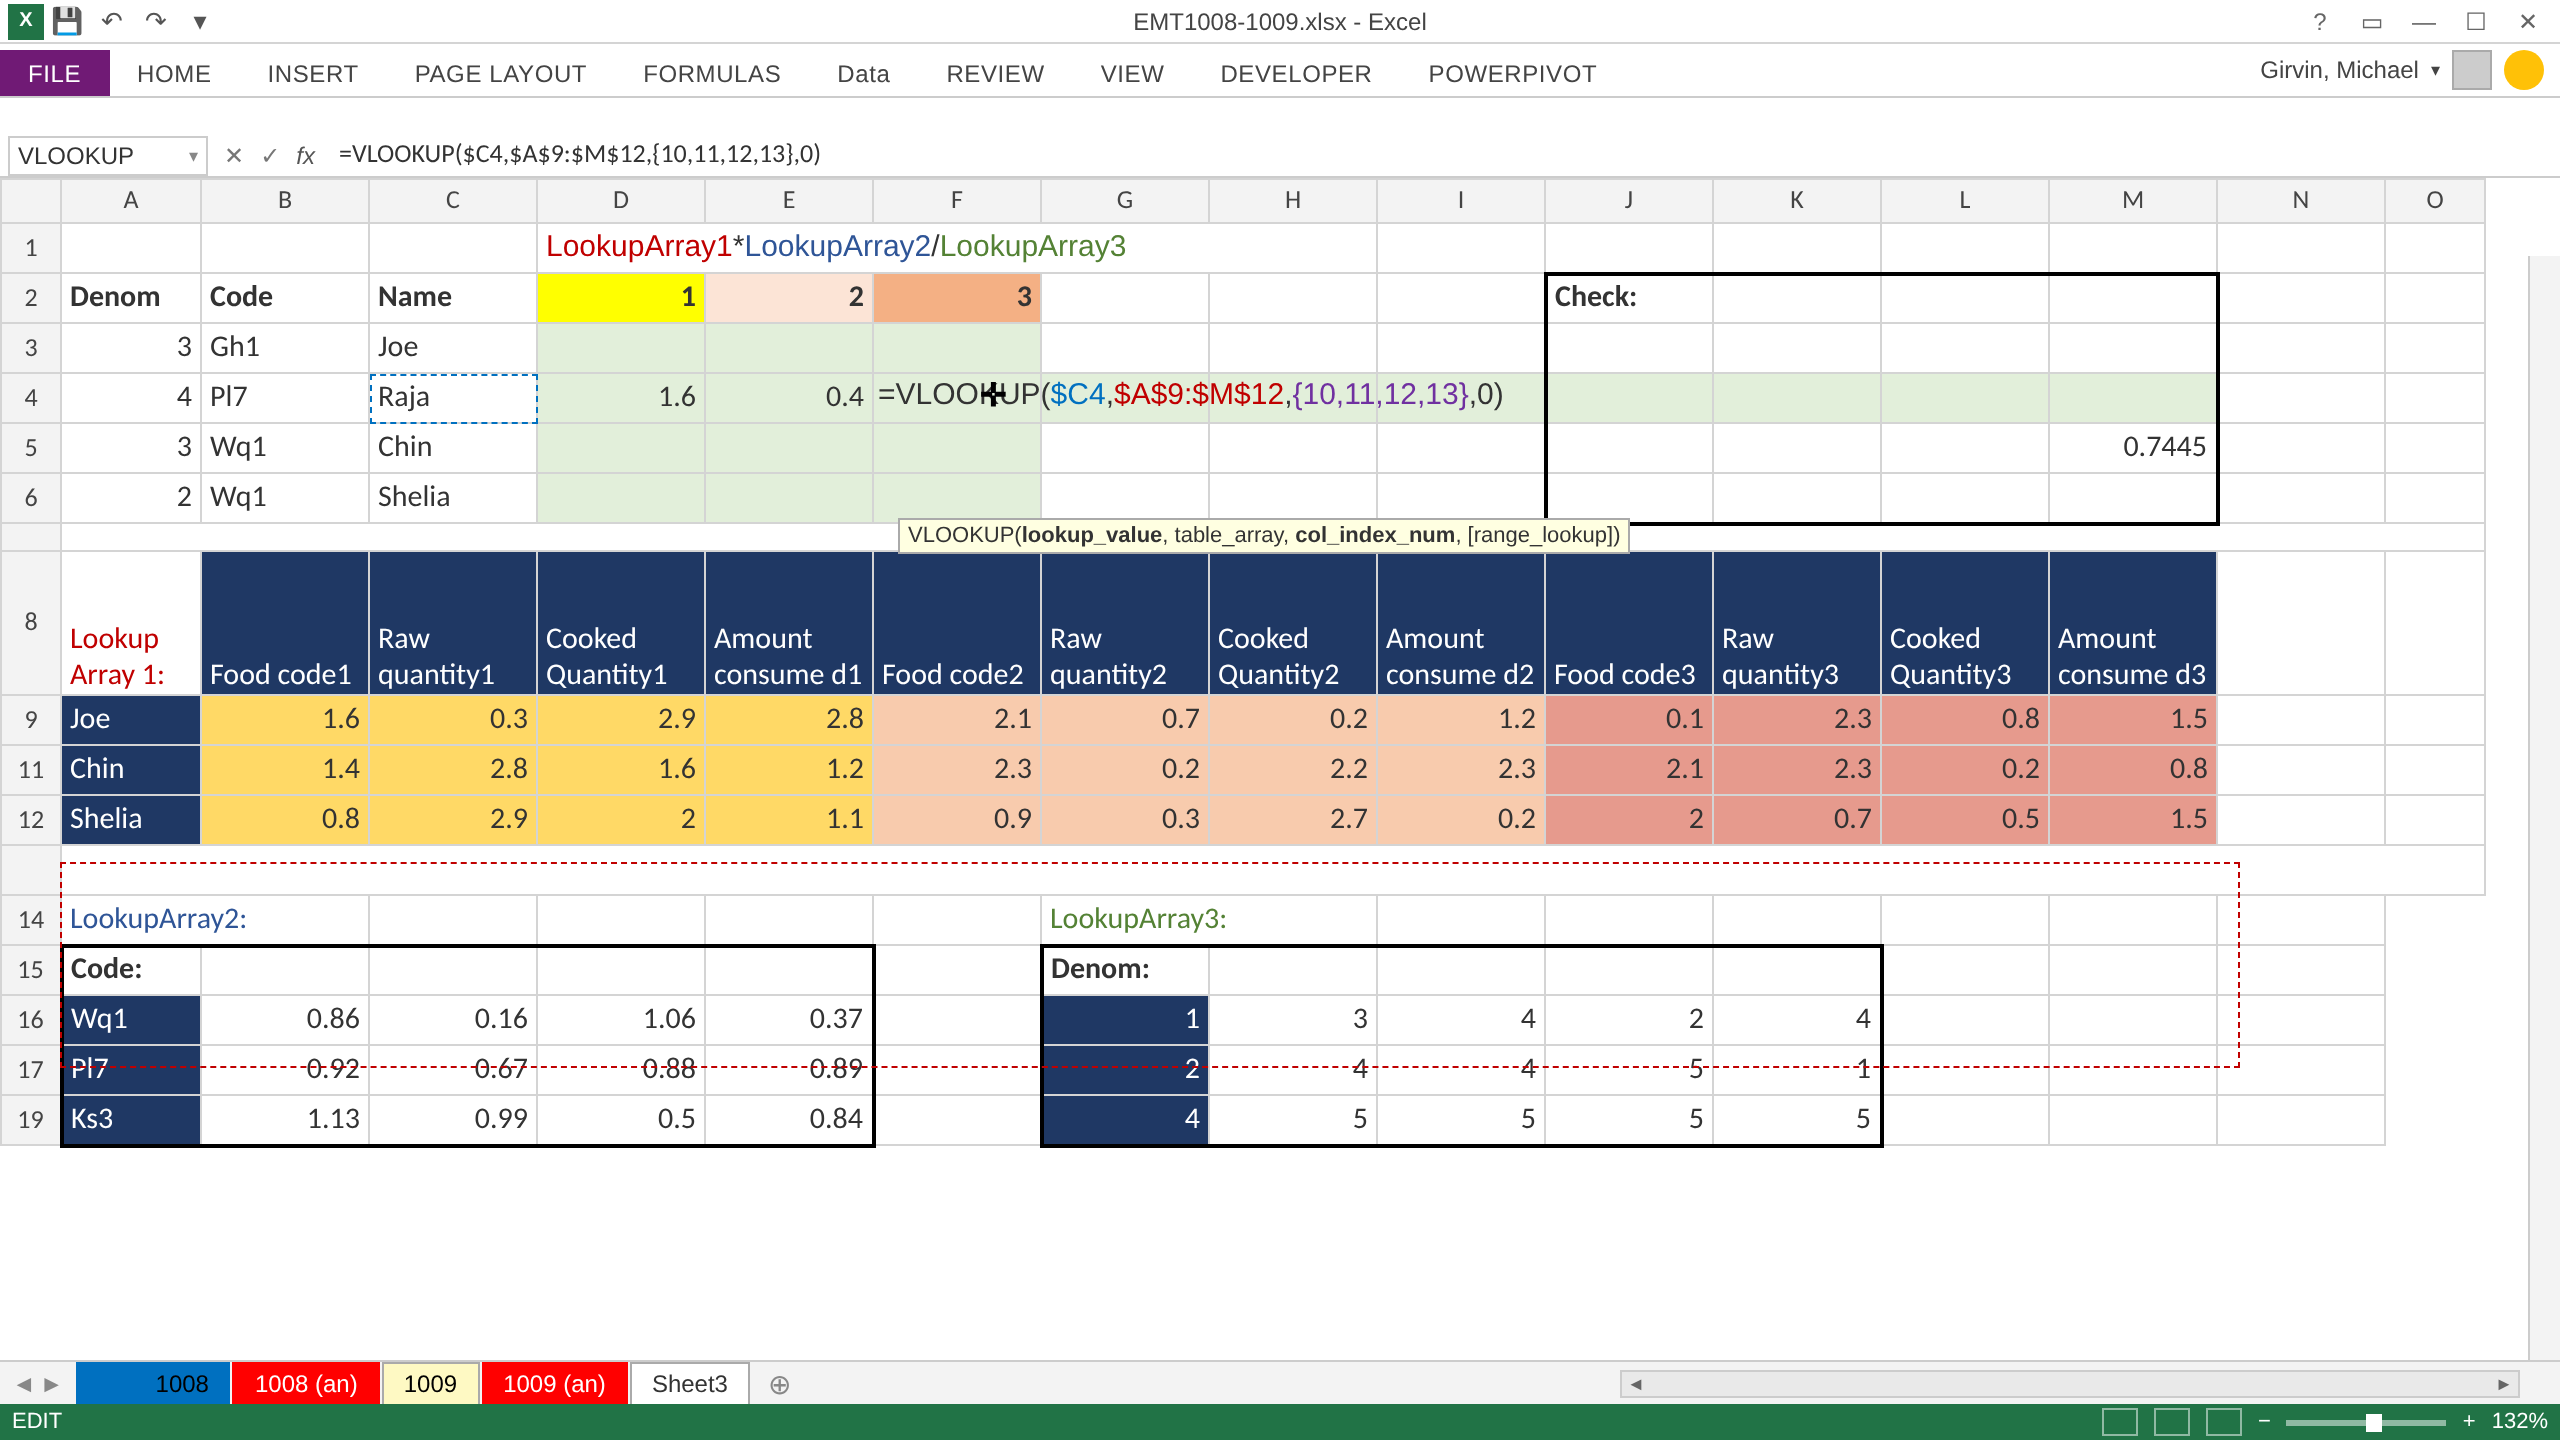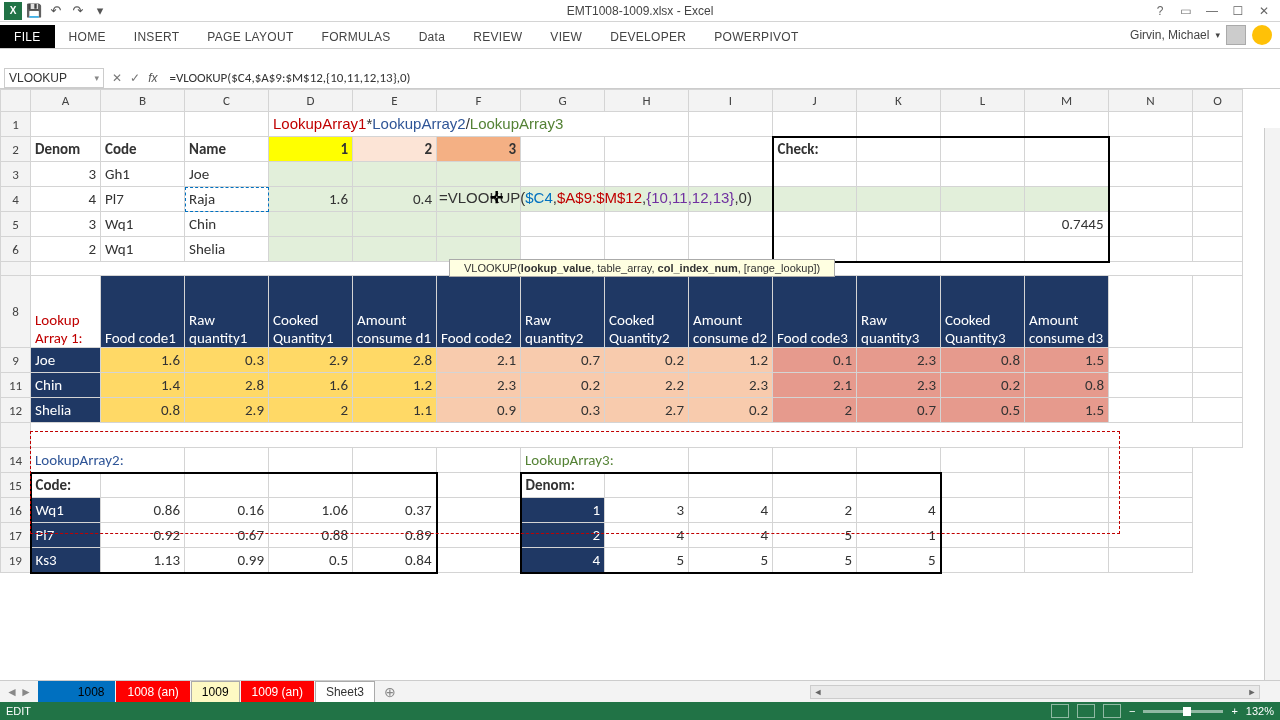--- a/index.html
+++ b/index.html
@@ -10,21 +10,21 @@
 .title-bar .qat { display: flex; align-items: center; gap: 2px; padding-left: 4px; }
 .title-bar .qat .xl-icon { width: 18px; height: 18px; background: #217346; color: #fff; display: flex; align-items: center; justify-content: center; font-size: 10px; font-weight: bold; }
 .title-bar .qat .qbtn { width: 20px; height: 18px; display: flex; align-items: center; justify-content: center; color: #555; font-size: 13px; }
 .title-bar .title { position: absolute; left: 50%; transform: translateX(-50%); font-size: 12px; color: #444; }
 .title-bar .right { position: absolute; right: 4px; display: flex; gap: 2px; align-items: center; }
 .title-bar .right .wbtn { width: 24px; height: 18px; display: flex; align-items: center; justify-content: center; color: #666; }
 
 
 .ribbon-tabs { height: 26px; background: #fff; display: flex; align-items: flex-end; position: relative; }
 .ribbon-tabs .tab { padding: 5px 14px 4px 14px; font-size: 12px; color: #444; text-transform: uppercase; cursor: pointer; letter-spacing: 0.3px; }
-.ribbon-tabs .tab.file { background: #000000; color: #fff; font-weight: normal; }
+.ribbon-tabs .tab.file { background: #701a75; color: #fff; font-weight: normal; }
 .ribbon-tabs .tab.nocaps { text-transform: none; }
 .ribbon-tabs .account { position: absolute; right: 8px; top: 3px; display: flex; align-items: center; gap: 6px; font-size: 12px; color: #444; }
 .ribbon-tabs .account .avatar { width: 20px; height: 20px; background: #ccc; border: 1px solid #aaa; }
 .ribbon-tabs .account .face { width: 20px; height: 20px; background: #ffc107; border-radius: 50%; }
 .ribbon-divider { height: 1px; background: #ccc; }
 
 
 .fx-row { height: 22px; display: flex; align-items: center; border-bottom: 1px solid #ccc; background: #fff; margin-top: 18px;}
 .name-box { width: 100px; height: 20px; border: 1px solid #ccc; padding: 0 4px; font-size: 12px; display: flex; align-items: center; margin-left: 4px;}
 .fx-tools { display: flex; align-items: center; gap: 8px; padding: 0 8px; color: #777; }
@@ -54,21 +54,21 @@
 .bg-rose { background: #e69a8d !important; }
 .thick-l { border-left: 2px solid #000 !important; }
 .thick-r { border-right: 2px solid #000 !important; }
 .thick-t { border-top: 2px solid #000 !important; }
 .thick-bot { border-bottom: 2px solid #000 !important; }
 .red-dash { outline: 1.5px dashed #0070c0; outline-offset: -1px; }
 
 .formula-cell { text-align: left !important; font-family: Calibri, sans-serif; position: relative; overflow: visible !important;}
 .formula-span { position: absolute; left: 2px; top: 2px; white-space: nowrap; font-size: 15px; z-index: 5; background: transparent;}
 
-.tooltip { position: absolute; left: 449px; top: 259px; background: #ffffe1; border: 1px solid #aaa; padding: 2px 14px; font-size: 11px; font-family: "Segoe UI"; z-index: 10; }
+.tooltip { position: absolute; left: 449px; top: 259px; background: #ffffe1; border: 1px solid #aaa; padding: 2px 4px; font-size: 11px; font-family: "Segoe UI"; z-index: 10; }
 .tooltip .fn { font-weight: normal; }
 .tooltip .active { font-weight: bold; }
 
 .cursor-plus { position: absolute; left: 490px; top: 188px; font-size: 16px; color: #000; z-index: 20; font-weight:bold;}
 
 
 .sheet-bar { position: absolute; bottom: 18px; left: 0; right: 0; height: 22px; background: #f3f3f3; display: flex; align-items: center; border-top: 1px solid #ccc; }
 .sheet-bar .nav { display: flex; gap: 2px; padding: 0 6px; color: #888; }
 .sheet-bar .tabs { display: flex; align-items: flex-end; }
 .sheet-bar .stab { padding: 3px 10px; font-size: 12px; border: 1px solid #aaa; border-bottom: none; background: #fff; margin-right: 1px; cursor: pointer;}

